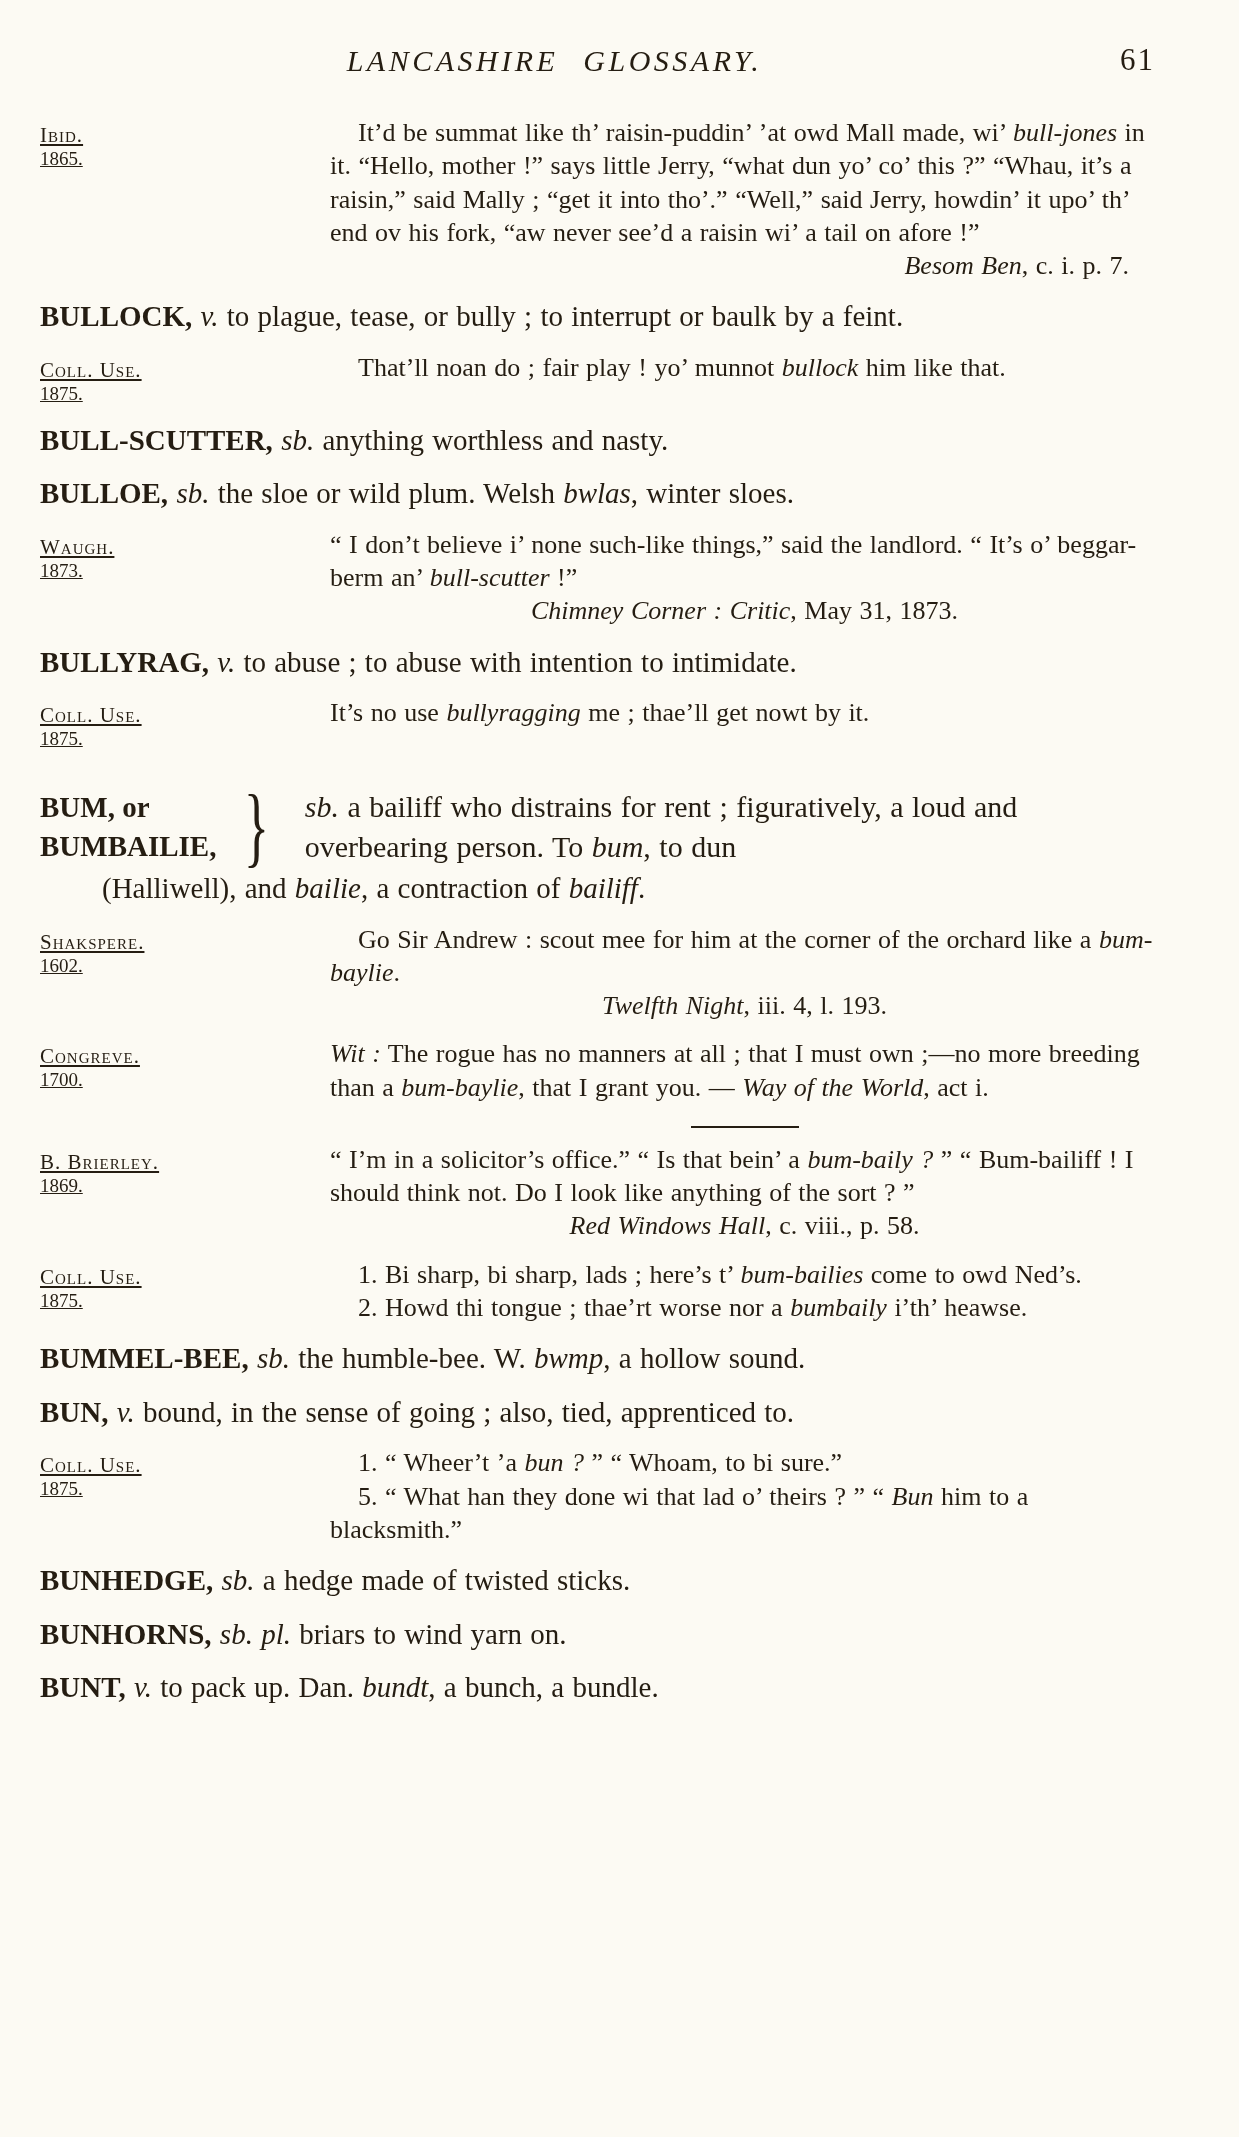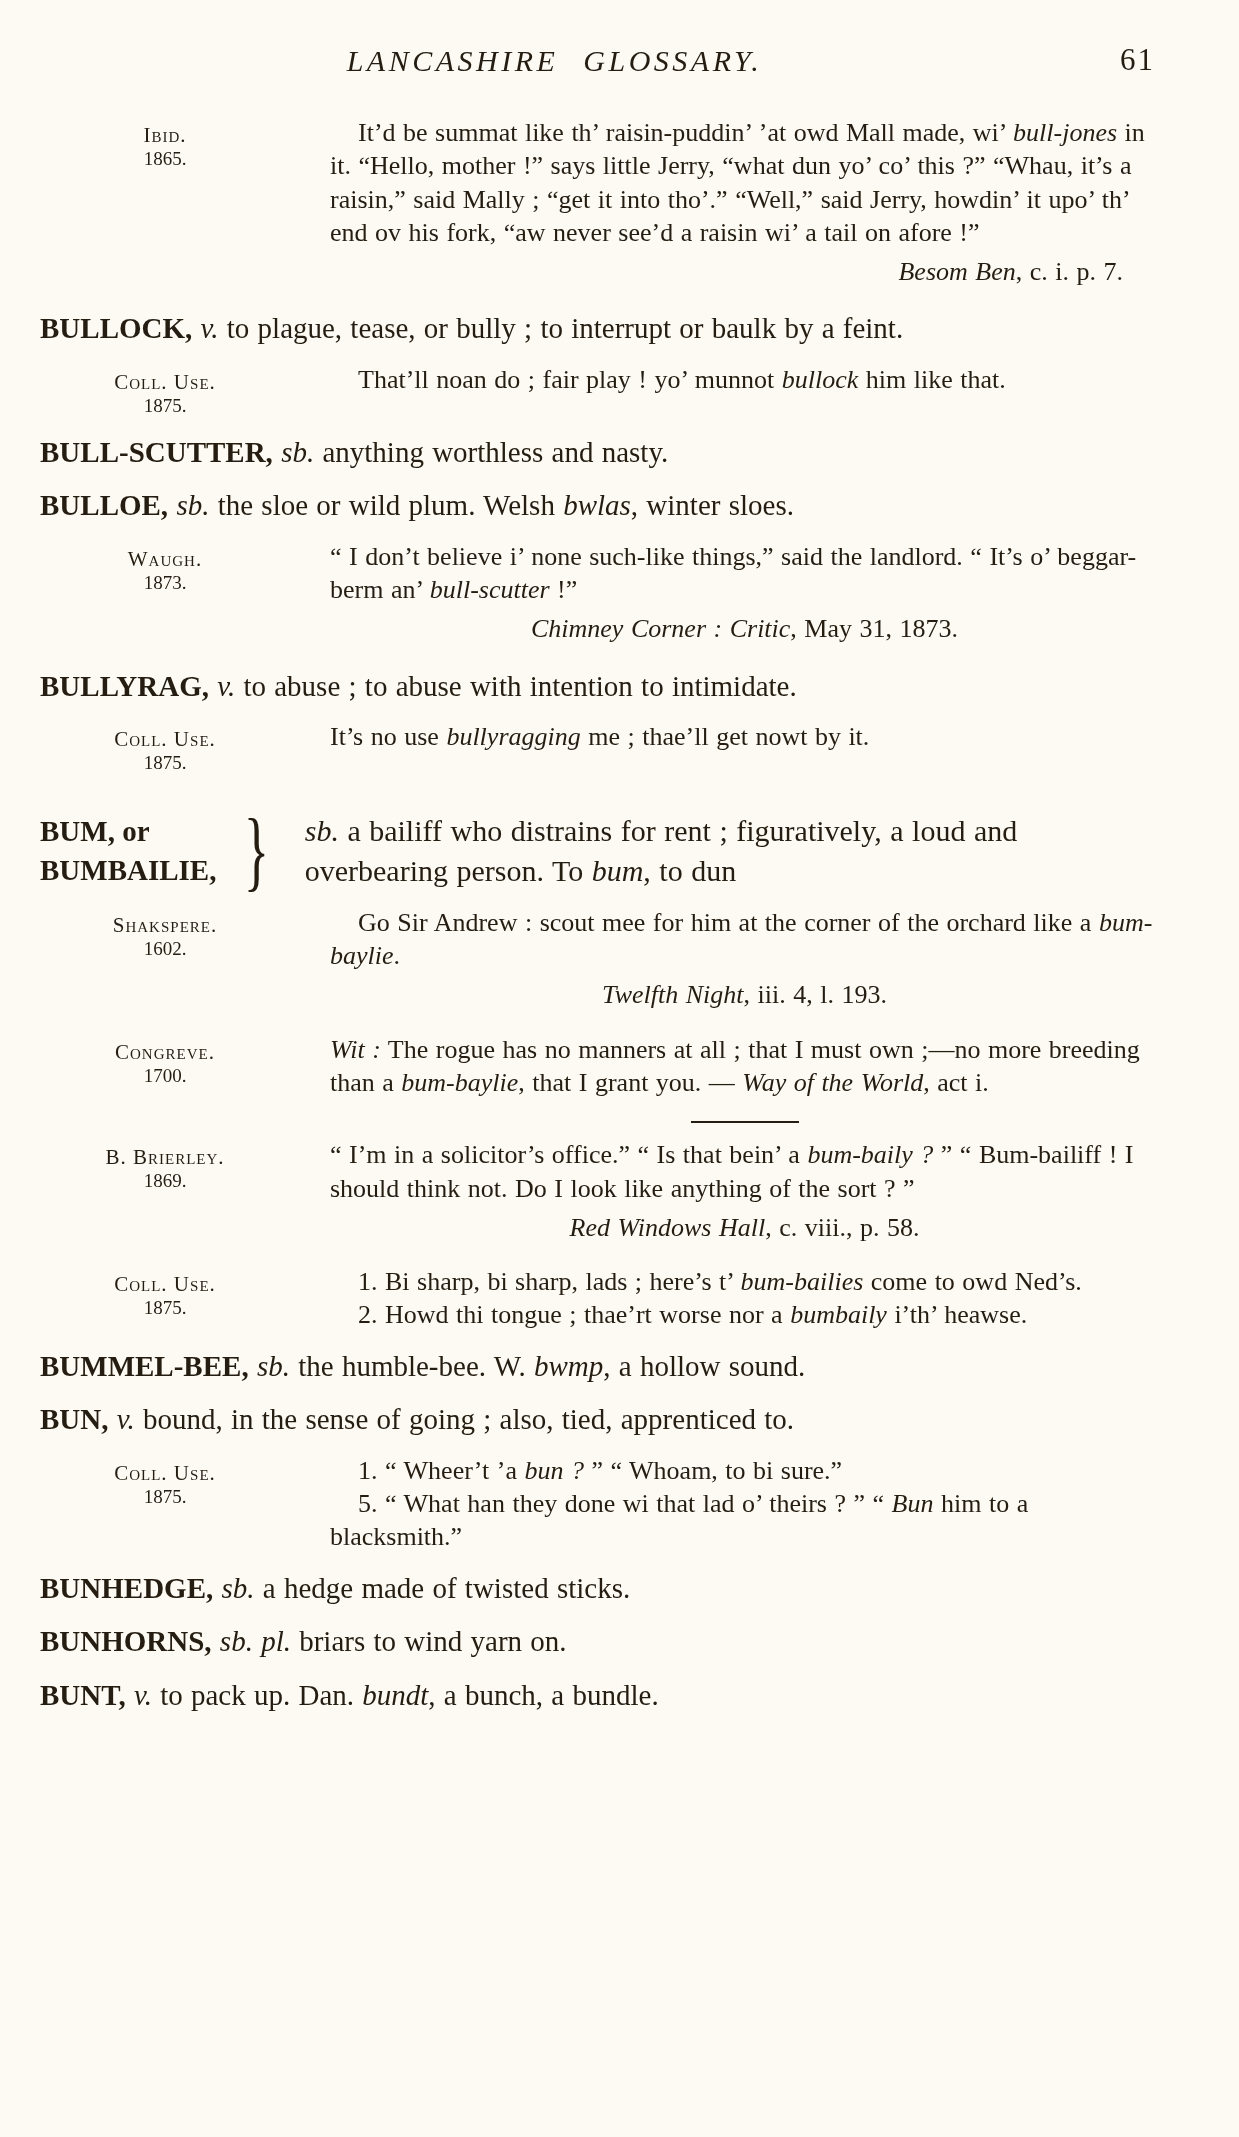--- a/index.html
+++ b/index.html
@@ -20,27 +20,27 @@
   .header-page-number { position:absolute; right:4px; top:-2px; font-size:31px; letter-spacing:2px; }
 
   .entry {
     font-size:29px; line-height:1.33; margin:15px 0 0;
     padding-left:62px; text-indent:-62px; word-spacing:1px;
   }
   .bd { font-weight:bold; }
   .it { font-style:italic; }
 
   .citation { display:flex; margin:15px 0 0; }
-  .cite-src { width:250px; flex:none; text-align:center; padding-top:7px; }
+  .cite-src { width:250px; flex:none; text-align:left; padding-top:7px;text-decoration:underline; }
   .cite-label { font-variant:small-caps; font-size:21px; letter-spacing:1px; line-height:1.15; }
   .cite-year { font-size:19px; line-height:1.25; }
   .cite-body { flex:1; padding-left:40px; font-size:26px; line-height:1.28; word-spacing:1px; }
   .cite-para { margin:0; }
   .cite-para.ind { text-indent:28px; }
-  .cite-attr { margin:6px;font-family:Liberation Serif, serif; }
+  .cite-attr { margin:0;font-family:Liberation Serif, serif; }
   .attr-center { text-align:center; }
   .attr-right { text-align:right; padding-right:30px; }
 
   .divider-row { padding-left:290px; margin:22px 0 4px; }
   .divider-line { width:108px; margin:0 auto; border-top:2.5px solid var(--ink); }
 
   .brace-entry { display:flex; align-items:center; margin:36px 0 0;gap:9px; }
   .brace-heads { flex:none; font-weight:bold; font-size:29px; line-height:1.33; }
   .brace-head { white-space:nowrap; }
   .brace-mark { flex:none; font-size:88px; line-height:0.85; padding:0 20px 0 8px; transform:scaleX(0.6); }
@@ -99,20 +99,21 @@
         </div>
       </div>
       <div class="brace-entry">
         <div class="brace-heads">
           <div class="brace-head">BUM, or</div>
           <div class="brace-head">BUMBAILIE,</div>
         </div>
         <div class="brace-mark">}</div>
         <div class="brace-def"><span class="it">sb.</span><span> a bailiff who distrains for rent ; figuratively, a loud and overbearing person.   To </span><span class="it">bum</span><span>, to dun</span></div>
       </div>
+      <p class="brace-cont"><span>(Halliwell), and </span><span class="it">bailie</span><span>, a contraction of </span><span class="it">bailiff</span><span>.</span></p>
       <div class="citation">
         <div class="cite-src">
           <div class="cite-label">Shakspere.</div>
           <div class="cite-year">1602.</div>
         </div>
         <div class="cite-body">
           <p class="cite-para ind"><span>Go Sir Andrew : scout mee for him at the corner of the orchard like a </span><span class="it">bum-baylie</span><span>.</span></p>
           <p class="cite-attr attr-center"><span class="it">Twelfth Night</span><span>, iii. 4, l. 193.</span></p>
         </div>
       </div>

